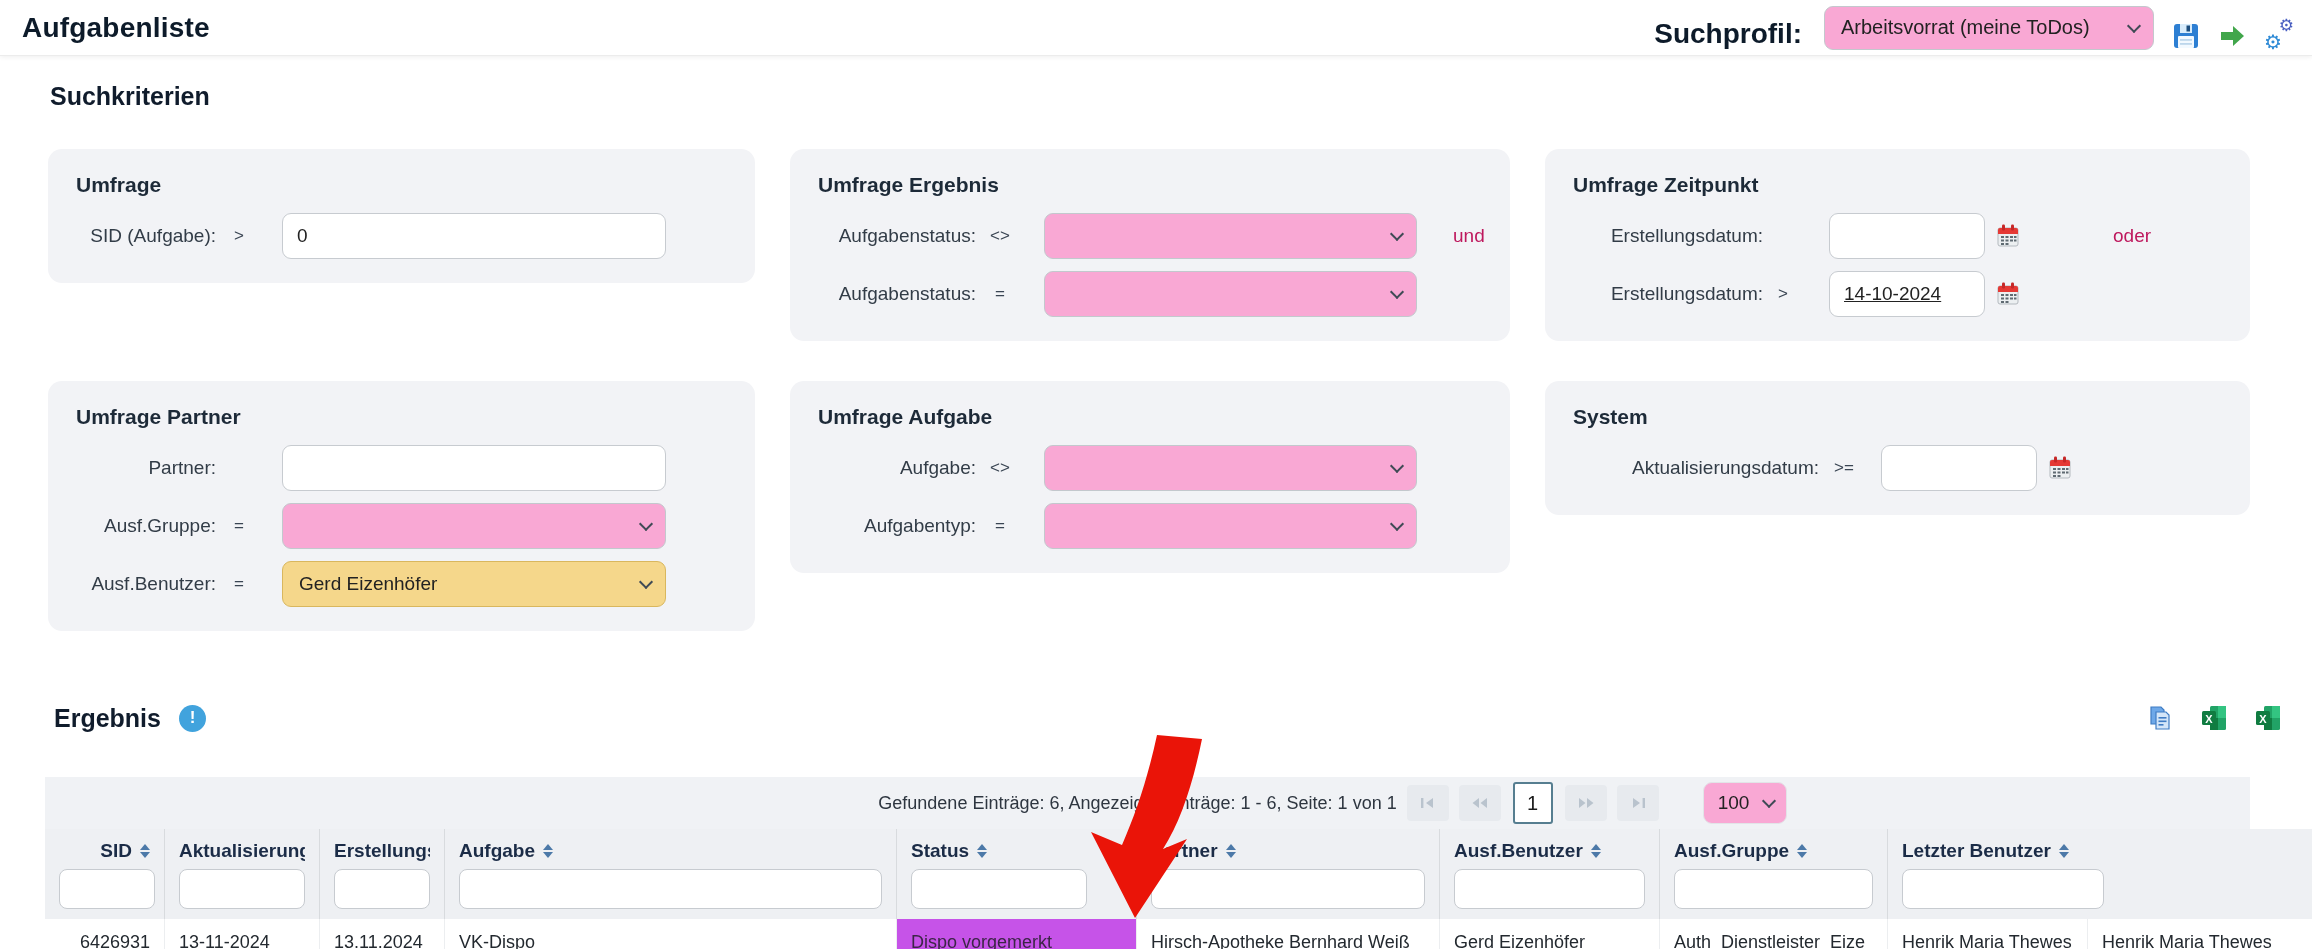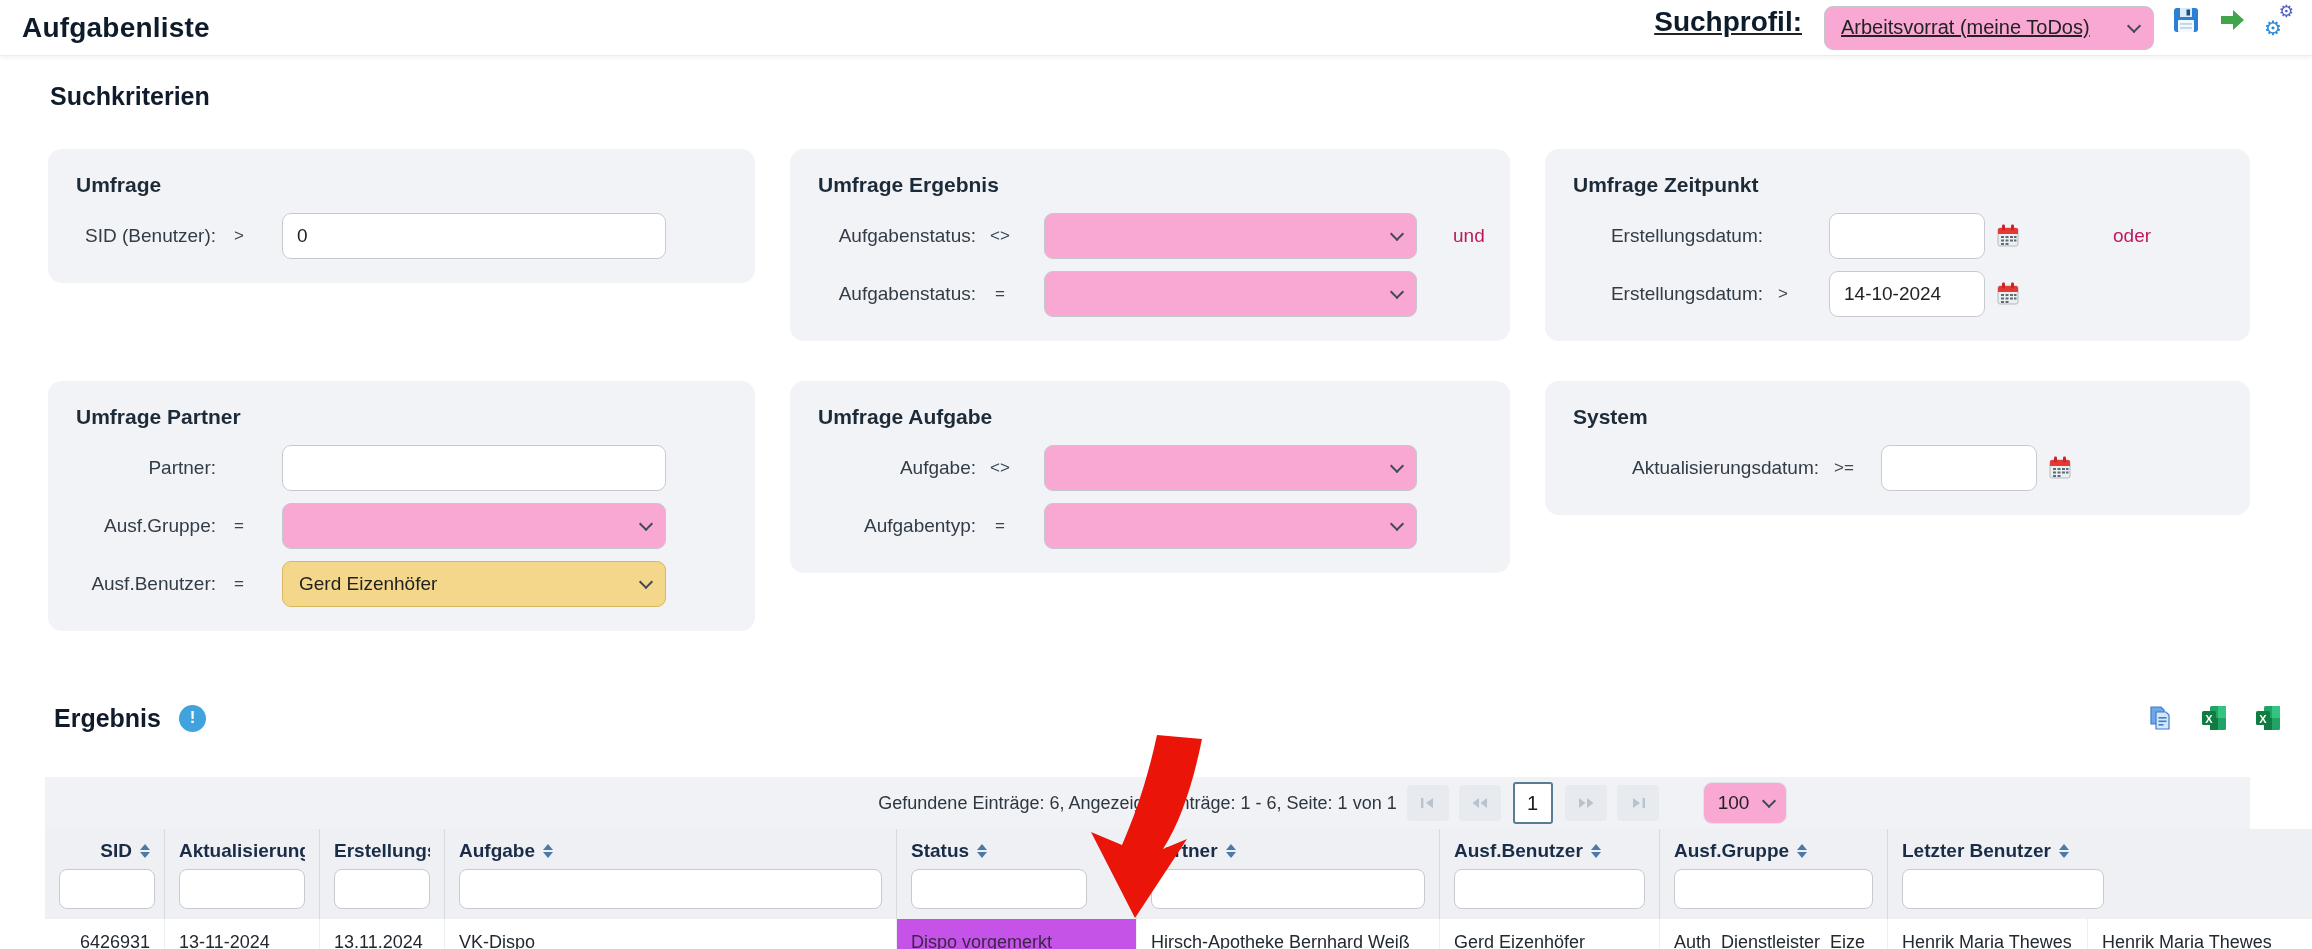--- a/index.html
+++ b/index.html
@@ -3,21 +3,21 @@
 <meta charset="utf-8">
 <style>
   * { box-sizing: border-box; margin: 0; padding: 0; }
   html,body { width:2312px; height:949px; overflow:hidden; background:#fff;
     font-family:"Liberation Sans", sans-serif; color:#222; position:relative; }
 
   
   .topbar { height:56px; display:flex; align-items:center; padding:0 18px 0 22px;
     background:#fff; border-bottom:1px solid #ececec; box-shadow:0 1px 5px rgba(0,0,0,.07); position:relative; z-index:3; }
   .page-title { font-size:28px; font-weight:bold; color:#0d1b2a; letter-spacing:.2px; }
-  .profile-group { margin-left:auto; display:flex; align-items:flex-start; gap:18px;text-decoration:underline; }
+  .profile-group { margin-left:auto; display:flex; align-items:flex-end; gap:18px; }
   .profile-label { font-size:28px; font-weight:bold; color:#0d1b2a; margin-right:4px; }
   .sel { display:flex; align-items:center; background:#f9a8d4; border:1px solid #c3c8cd; border-radius:9px; cursor:pointer; }
   .profile-sel { width:330px; height:44px; padding:0 14px 0 16px; font-size:20px; color:#222; }
   .chev { width:10px; height:10px; border-right:2px solid #3f4a55; border-bottom:2px solid #3f4a55;
     transform:rotate(45deg); margin-left:auto; margin-top:-4px; flex:none; }
   .ic { display:inline-flex; cursor:pointer; }
   .gears { font-size:15px; color:#2f6fd0; line-height:1; position:relative; width:30px; height:30px; }
   .gears .g1 { position:absolute; right:0; top:-3px; font-size:17px; color:#4a5fc1; }
   .gears .g2 { position:absolute; left:0; bottom:-2px; font-size:20px; color:#2e8ad6; }
 
@@ -35,21 +35,21 @@
   .tin { height:46px; border:1px solid #c7cbd0; border-radius:9px; background:#fff; font-size:19px;
     padding:0 14px; font-family:inherit; color:#222; }
   .fsel { height:46px; padding:0 14px 0 16px; font-size:19px; color:#222; flex:none; }
   .fsel.hl { background:var(--accent-select-bg); border-color:#d9b75e; }
   .fsuffix { font-size:19px; color:#be185d; }
   .calbtn { margin-left:10px; display:inline-flex; cursor:pointer; }
 
   .col-a .flabel { width:140px; } .col-a .fop { width:46px; } .col-a .ctrl { margin-left:20px; width:384px; }
   .col-b .flabel { width:158px; } .col-b .fop { width:48px; } .col-b .ctrl { margin-left:20px; width:373px; }
   .col-b .fsuffix { margin-left:36px; }
-  .col-c .flabel { width:190px; } .col-c .fop { width:40px; } .col-c .ctrl { margin-left:26px; width:156px; }
+  .col-c .flabel { width:190px; } .col-c .fop { width:40px; } .col-c .ctrl { margin-left:26px; width:156px;text-decoration:underline; }
   .col-c .fsuffix { margin-left:92px; }
   .col-sys .flabel { width:246px; } .col-sys .fop { width:50px; } .col-sys .ctrl { margin-left:12px; width:156px; }
 
   
   .results-head { display:flex; align-items:center; margin:72px 29px 0 54px; }
   .info { width:27px; height:27px; border-radius:50%; background:var(--info-icon); color:#fff; font-weight:bold;
     display:inline-flex; align-items:center; justify-content:center; font-size:17px; margin-left:18px; cursor:pointer; }
   .export-icons { margin-left:auto; display:flex; align-items:center; gap:24px; }
 
   .tablewrap { margin:44px 0 0 45px; width:2267px; overflow:hidden; }
@@ -122,21 +122,21 @@
       </span>
   </div>
 </header>
 
 <section class="criteria">
   <h2 class="h2">Suchkriterien</h2>
   <div class="panel-grid" id="panel-grid">
       <div class="panel col-a">
         <h3>Umfrage</h3>
         <div class="frow">
-          <span class="flabel">SID (Benutzer):</span>
+          <span class="flabel">SID (Aufgabe):</span>
           <span class="fop">&gt;</span>
           <input class="tin ctrl" value="0" style="">
         </div>
       </div>
       <div class="panel col-b">
         <h3>Umfrage Ergebnis</h3>
         <div class="frow">
           <span class="flabel">Aufgabenstatus:</span>
           <span class="fop">&lt;&gt;</span>
           <div class="sel fsel ctrl">

